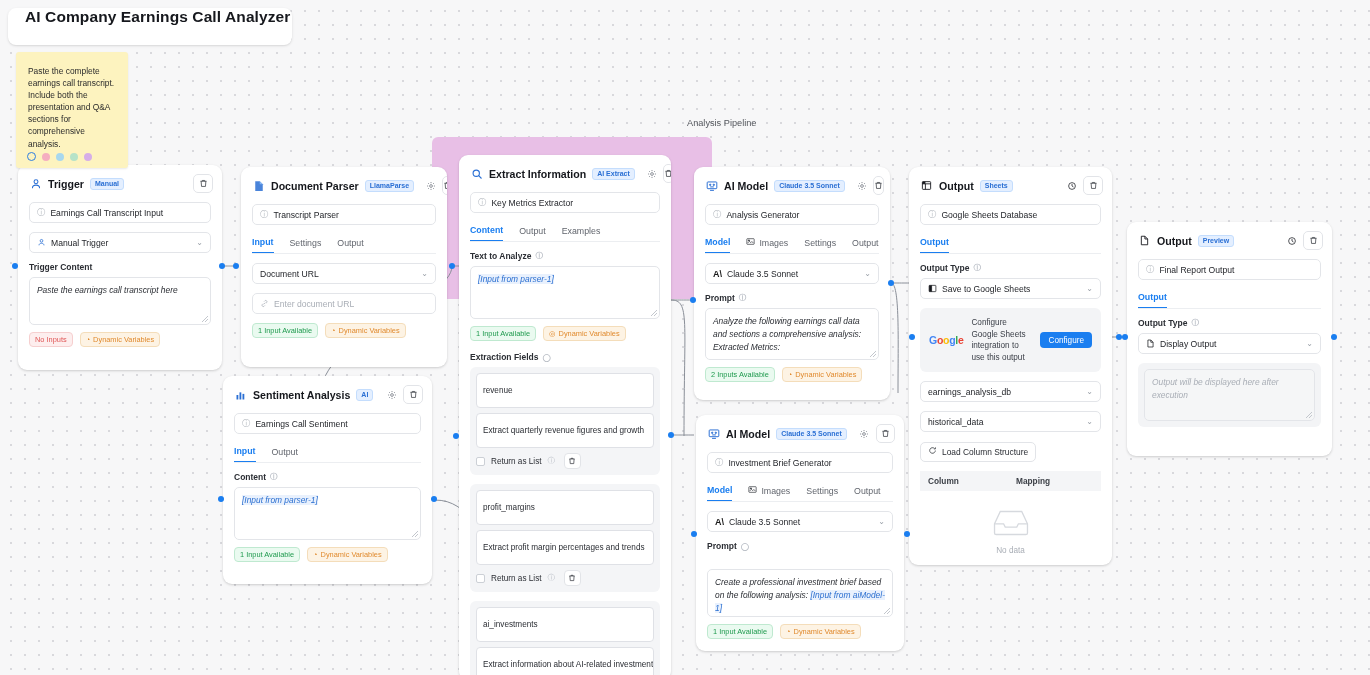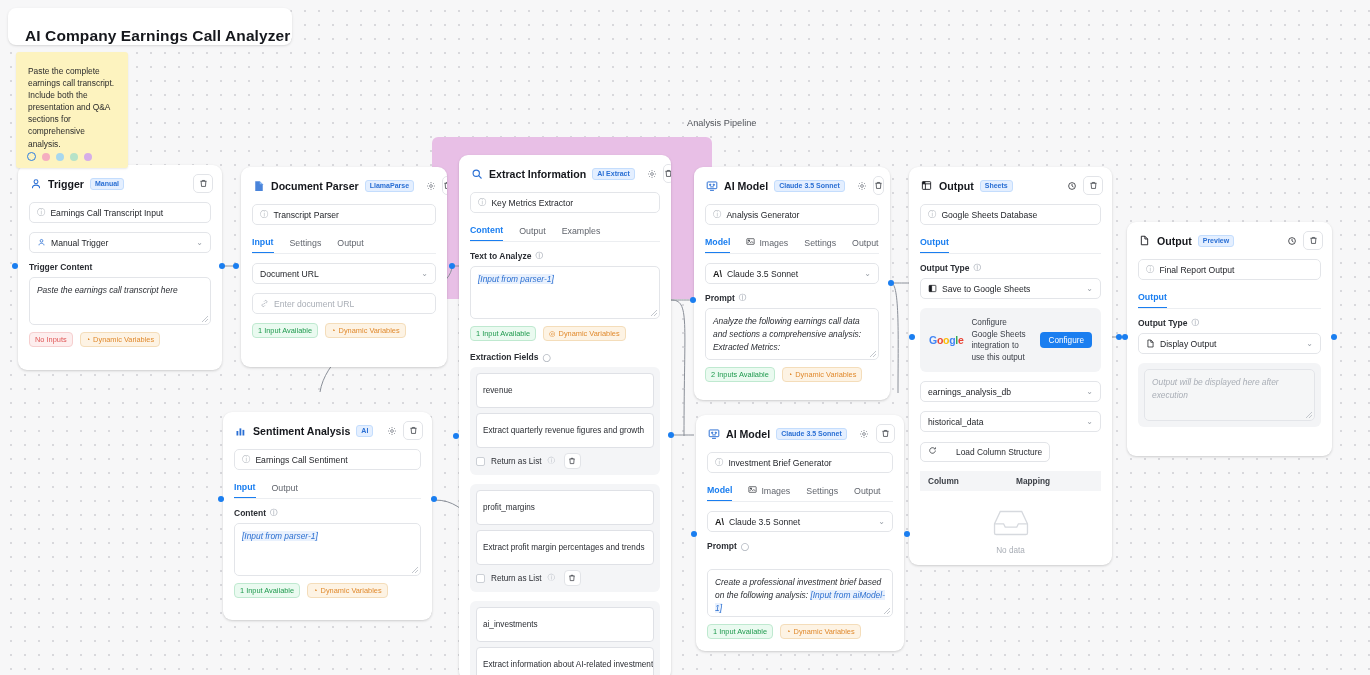--- a/index.html
+++ b/index.html
@@ -19,21 +19,21 @@
     overflow: hidden;
   }
 
   
   .title-card {
     position: absolute; left: 8px; top: 8px;
     width: 284px; height: 37px;
     background: #ffffff;
     border-radius: 8px;
     box-shadow: 0 1px 3px rgba(0,0,0,.10), 0 1px 1px rgba(0,0,0,.04);
-    display: flex; align-items: flex-end;
+    display: flex; align-items: flex-start;
     padding-left: 17px;
     z-index: 40;
   }
   .title-card .t { font-size: 15.5px; font-weight: 700; color: #16181d; letter-spacing: .1px; }
 
   
   .sticky {
     position: absolute; left: 16px; top: 52px;
     width: 112px; height: 116px;
     background: #fdf3bf;
@@ -162,21 +162,21 @@
   .gbox {
     background: #f3f4f6; border-radius: 6px; padding: 9px 9px;
     display: flex; align-items: center; gap: 8px; margin-bottom: 9px;
   }
   .glogo { font-size: 10.5px; font-weight: 700; letter-spacing: -.3px; flex: 0 0 auto; }
   .glogo .b1{color:#4285F4}.glogo .r1{color:#EA4335}.glogo .y1{color:#FBBC05}.glogo .b2{color:#4285F4}.glogo .g1{color:#34A853}.glogo .r2{color:#EA4335}
   .gtext { font-size: 8.2px; color: #3c4049; line-height: 11.5px; flex: 1 1 auto; }
   .gbtn { background: #1a7ef0; color:#fff; font-size: 8.2px; font-weight: 400; border-radius: 4px; padding: 3.5px 8px; white-space: nowrap; }
 
   .btn-outline {
-    display: inline-flex; align-items: center; gap: 19px;
+    display: inline-flex; align-items: center; gap: 5px;
     border: 1px solid #e2e4e8; border-radius: 5px; background: #fff;
     font-size: 8.4px; color: #2a2d33; padding: 3.5px 7px; margin-bottom: 9px;
   }
   .thead { display: flex; background: #f4f5f7; padding: 5px 8px; }
   .thead span { font-size: 8.3px; font-weight: 700; color: #3b3f46; }
   .thead span:first-child { width: 88px; }
   .nodata { display: flex; flex-direction: column; align-items: center; justify-content: center; padding: 18px 0 10px 0; gap: 5px; border-bottom: 1px solid #f0f1f3;}
   .nodata .t { font-size: 8.2px; color: #a9aeb6; }
 
   .outbox { background:#f3f4f6; border-radius:6px; padding:6px; }
@@ -465,21 +465,21 @@
           <span class="tb">
             <svg viewBox="0 0 16 16" width="8" height="8" fill="none" stroke="#30343b" stroke-width="1.4">
                 <path d="M2.6 4h10.8M6 4V2.6h4V4M3.8 4l.7 9.2h7l.7-9.2"></path>
               </svg>
           </span>
         </div>
       </div>
     </div>
   </div>
 
-  <div class="node" style="left:223px; top:412px; width:209px; height:208px;">
+  <div class="node" style="left:223px; top:376px; width:209px; height:208px;">
     <div class="node-head">
       <span class="node-ico">
         <svg viewBox="0 0 16 16" width="12" height="12" fill="#2a6fd4">
             <rect x="2" y="8" width="2.4" height="6"></rect>
             <rect x="6" y="4.5" width="2.4" height="9.5"></rect>
             <rect x="10" y="6.5" width="2.4" height="7.5"></rect>
           </svg>
       </span>
       <span class="node-title">Sentiment Analysis</span>
       <span class="badge">AI</span>

